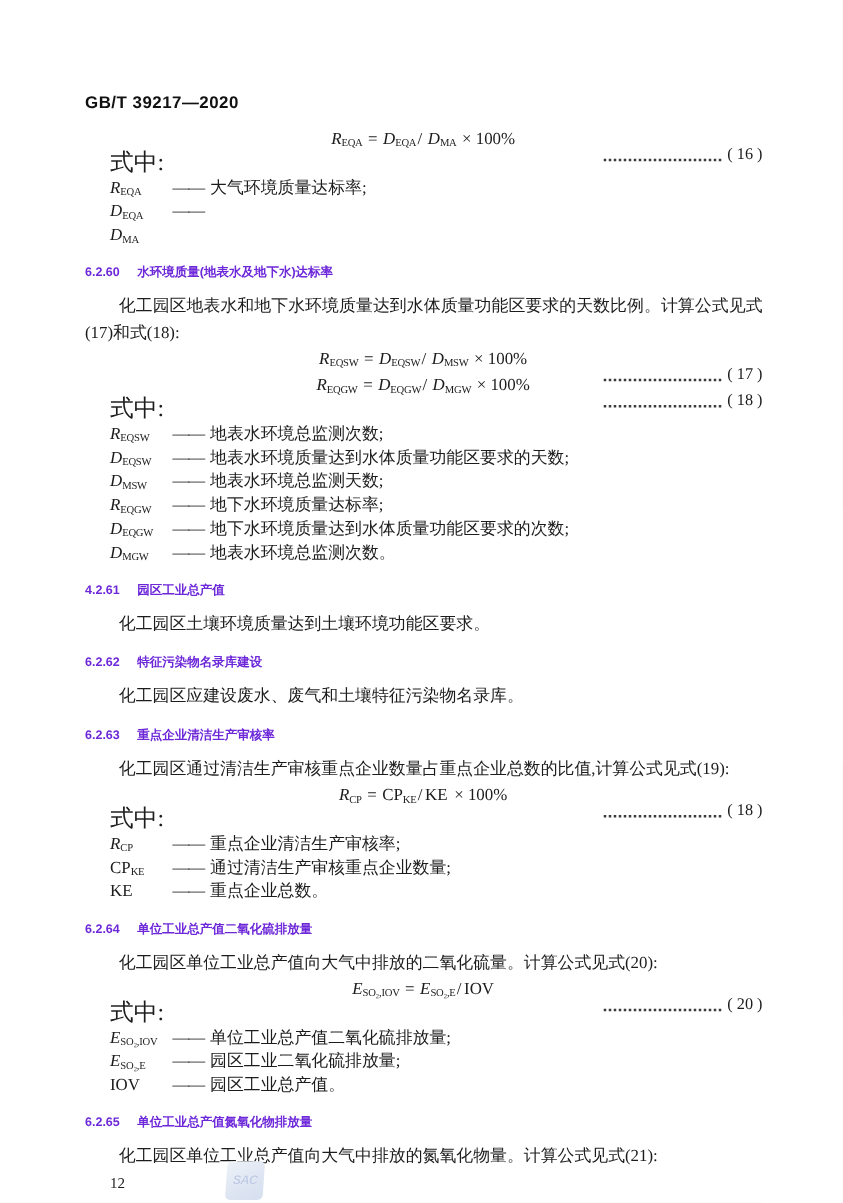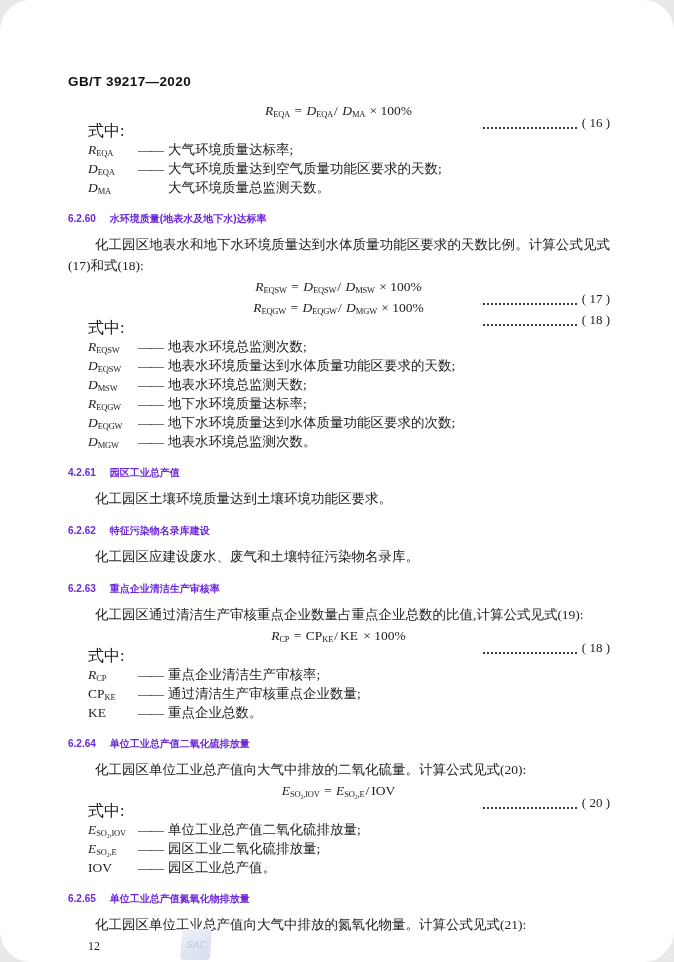--- a/index.html
+++ b/index.html
@@ -1,39 +1,38 @@
 <!DOCTYPE html>
 <html><head>
 <meta charset="utf-8">
 <style>
   html,body{margin:0;padding:0;}
   body{background:#e9e9e9;font-family:"Liberation Serif","DejaVu Serif",serif;}
   .page{
     position:relative;width:674px;height:962px;margin:0 auto;background:#ffffff;
     color:#1c1c1c;overflow:hidden;box-sizing:border-box;
     padding:74px 64px 0 68px;
-    border-radius:31px;
   }
   .doc-header{
     font-family:"Liberation Sans","DejaVu Sans",sans-serif;
     font-weight:bold;font-size:13.5px;letter-spacing:0.4px;color:#111;
     margin-bottom:10px;height:16px;line-height:16px;
   }
   
   .formula-row{position:relative;text-align:center;height:21px;line-height:21px;font-size:13.5px;}
   .formula-eq{white-space:nowrap;}
   .formula-eq i{font-family:"Liberation Serif","DejaVu Serif",serif;font-style:italic;}
   .sym-var{white-space:nowrap;}
   .sym-sub{font-size:8.5px;letter-spacing:-0.2px;vertical-align:-2px;}
   .op{padding:0 1px;}
   .formula-tail{position:absolute;right:0;top:12px;height:100%;display:flex;align-items:center;}
   .leader{display:inline-block;width:94px;height:10px;border-bottom:2px dotted #3a3a3a;}
   .eq-no{font-size:13px;margin-left:5px;white-space:pre;}
   
-  .where-line{padding-left:20px;height:19px;line-height:19px;font-size:16px;}
+  .where-line{padding-left:20px;height:19px;line-height:19px;font-size:19px;}
   
   .def-line{display:flex;align-items:baseline;padding-left:20px;height:19px;line-height:19px;font-size:13.5px;}
   .def-line .sym-var{min-width:50px;display:inline-block;}
   .def-line i{font-style:italic;}
   .def-dash{display:inline-block;min-width:30px;white-space:pre;letter-spacing:-1px;}
   .def-desc{flex:1;white-space:nowrap;}
   
   .sec-heading{
     font-family:"Liberation Sans","DejaVu Sans",sans-serif;font-weight:bold;
     font-size:10px;color:#6d28d9;margin-top:13px;margin-bottom:7px;height:17px;line-height:17px;
@@ -64,26 +63,24 @@
         </span></div>
       <div class="where-line">式中:</div>
       <div class="def-line">
         <span class="sym-var"><i class="sym-base">R</i><sub class="sym-sub">EQA</sub></span>
         <span class="def-dash">——</span>
         <span class="def-desc">大气环境质量达标率;</span>
       </div>
       <div class="def-line">
         <span class="sym-var"><i class="sym-base">D</i><sub class="sym-sub">EQA</sub></span>
         <span class="def-dash">——</span>
-        <span class="def-desc">大气环境质量达到空气质量功能区要求的天数;</span>
       </div>
       <div class="def-line">
         <span class="sym-var"><i class="sym-base">D</i><sub class="sym-sub">MA</sub></span>
         <span class="def-dash"></span>
-        <span class="def-desc">大气环境质量总监测天数。</span>
       </div>
       <div class="sec-heading"><span class="sec-no">6.2.60</span><span class="sec-title">水环境质量(地表水及地下水)达标率</span></div>
       <p class="para">化工园区地表水和地下水环境质量达到水体质量功能区要求的天数比例。计算公式见式(17)和式(18):</p>
       <div class="formula-row"><span class="formula-eq"><span class="sym-var"><i class="sym-base">R</i><sub class="sym-sub">EQSW</sub></span><span class="op"> = </span><span class="sym-var"><i class="sym-base">D</i><sub class="sym-sub">EQSW</sub></span><span class="op">/ </span><span class="sym-var"><i class="sym-base">D</i><sub class="sym-sub">MSW</sub></span><span class="op"> × 100%</span></span><span class="formula-tail">
           <span class="leader"></span>
           <span class="eq-no">( 17 )</span>
         </span></div>
       <div class="formula-row"><span class="formula-eq"><span class="sym-var"><i class="sym-base">R</i><sub class="sym-sub">EQGW</sub></span><span class="op"> = </span><span class="sym-var"><i class="sym-base">D</i><sub class="sym-sub">EQGW</sub></span><span class="op">/ </span><span class="sym-var"><i class="sym-base">D</i><sub class="sym-sub">MGW</sub></span><span class="op"> × 100%</span></span><span class="formula-tail">
           <span class="leader"></span>
           <span class="eq-no">( 18 )</span>

